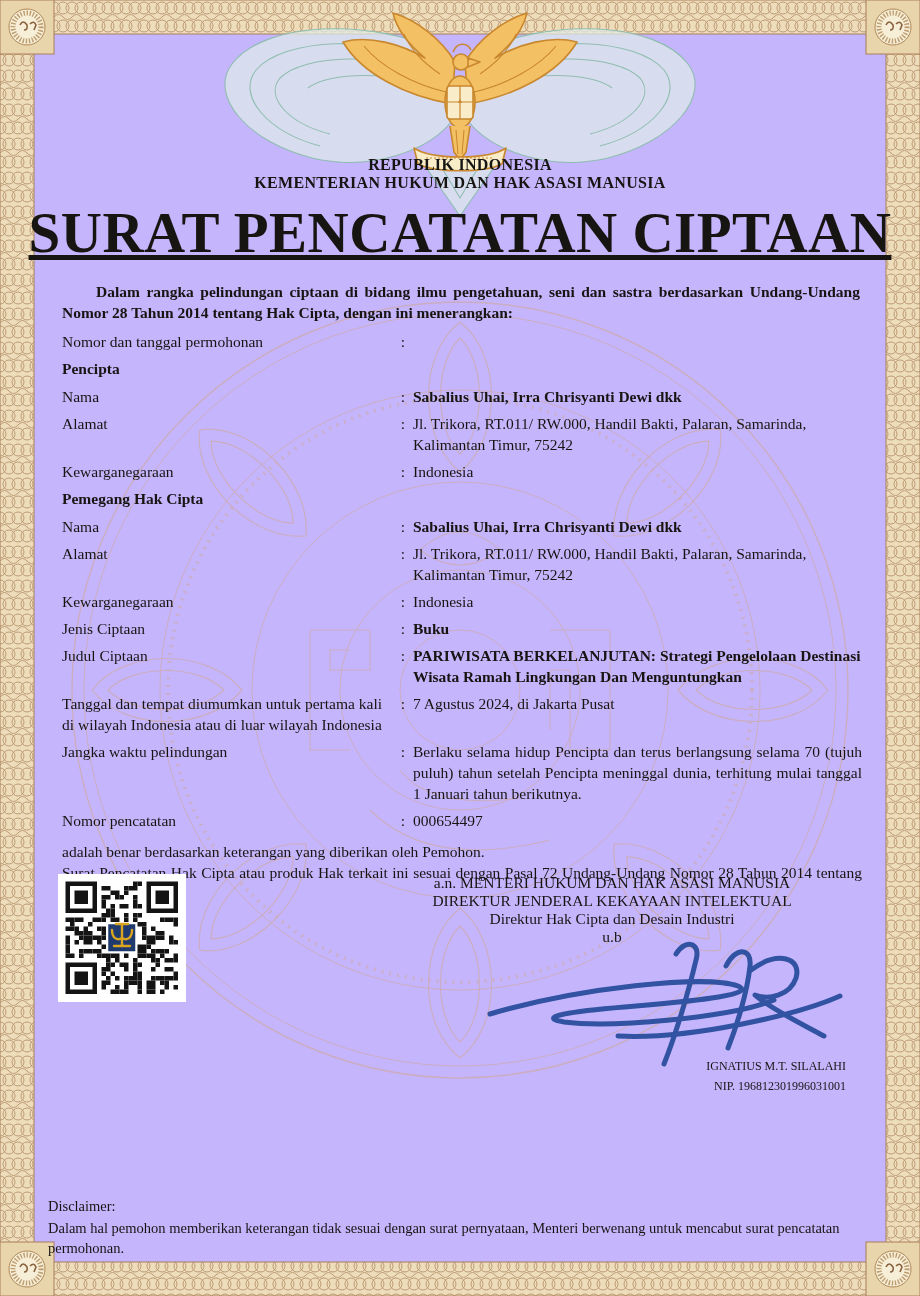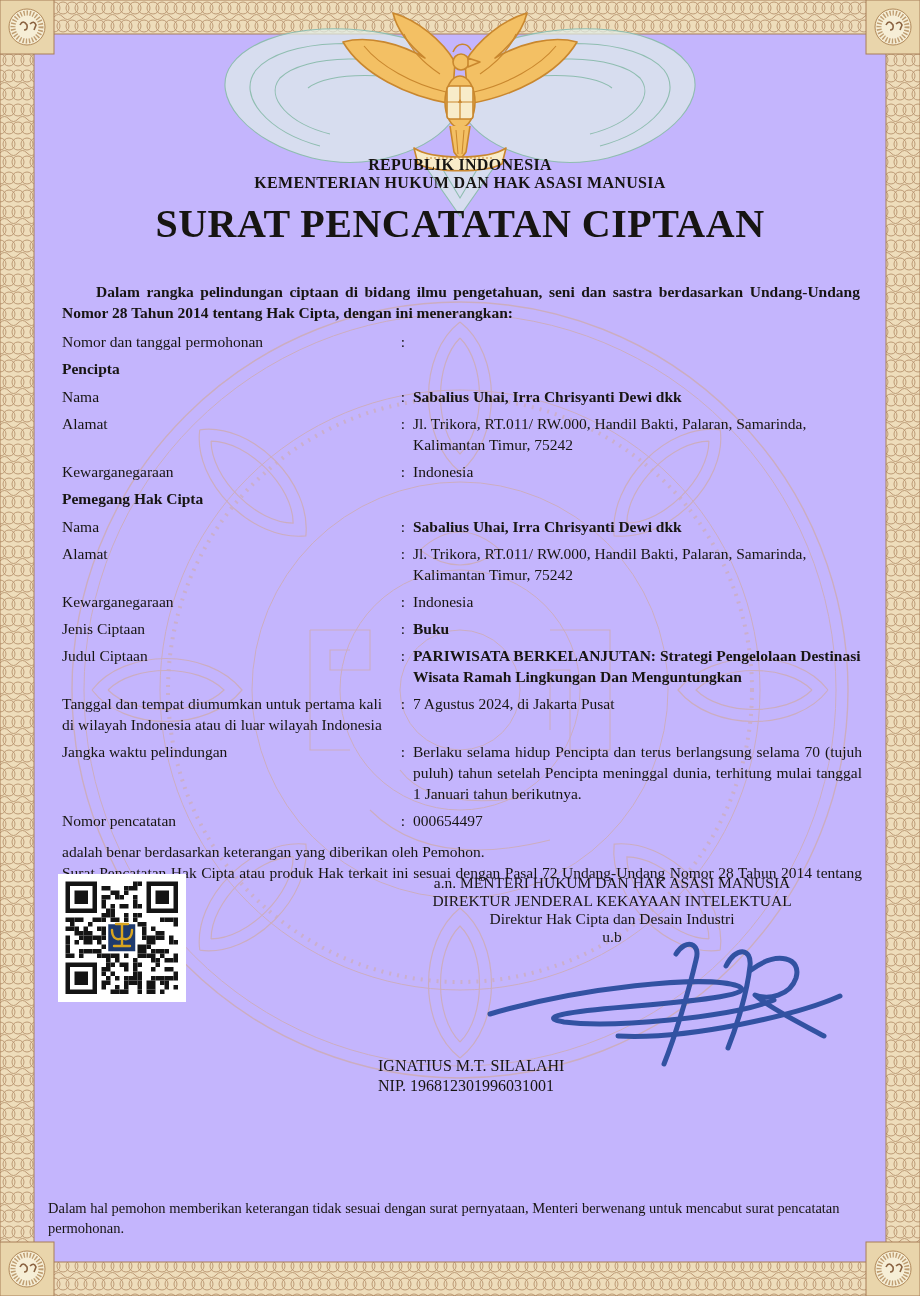--- a/index.html
+++ b/index.html
@@ -5,34 +5,34 @@
   html,body{margin:0;padding:0;background:#d8d2c0;}
   .page{
     position:relative;width:920px;height:1296px;margin:0;
     background:#c4b5fd;overflow:hidden;
     font-family:"Liberation Serif","DejaVu Serif",serif;
     color:#171512;
   }
   .deco{position:absolute;left:0;top:0;width:920px;height:1296px;pointer-events:none;}
   .txt{position:absolute;}
   .hdr{left:0;top:156px;width:920px;text-align:center;font-weight:bold;font-size:16px;line-height:18px;letter-spacing:.3px;}
-  .title{left:0;top:200px;width:920px;text-align:center;font-weight:bold;font-size:40px;letter-spacing:.5px;}
+  .title{left:0;top:200px;width:920px;text-align:center;font-weight:bold;font-size:57px;letter-spacing:.5px;text-decoration:underline;}
   .intro{left:62px;top:281px;width:798px;font-size:15.5px;line-height:21px;text-align:justify;text-indent:34px;font-weight:bold;}
   .fields{left:62px;top:331px;width:800px;font-size:15.5px;line-height:21px;}
   .frow{display:grid;grid-template-columns:333px 16px 1fr;margin-bottom:6px;}
   .frow .lab{padding-right:8px;}
   .frow .col{text-align:center;}
   .frow .val{padding-left:2px;}
   .frow .val.b{font-weight:bold;}
   .frow .val.j{text-align:justify;}
   .shead{font-weight:bold;margin:3px 0 7px 0;}
   .closing1{margin-top:10px;}
   .closing2{text-align:justify;}
   .signatory{left:378px;top:874px;width:468px;text-align:center;font-size:15.5px;line-height:18px;}
-  .namebox{left:378px;top:1056px;width:468px;text-align:left;font-size:16px;line-height:20px;}
+  .namebox{left:378px;top:1056px;width:468px;text-align:right;font-size:12px;line-height:20px;}
   .qrwrap{position:absolute;left:58px;top:874px;}
   .sigwrap{position:absolute;left:468px;top:938px;}
   .disclaimer{left:48px;top:1196px;width:824px;font-size:14.5px;line-height:20px;}
   .disclaimer .d2{margin-top:2px;}
 </style>
 </head>
 <body>
 
 <div class="page">
 
@@ -438,16 +438,17 @@
       </g>
     </svg>
   </div>
 
   <div class="txt namebox">
     <div>IGNATIUS M.T. SILALAHI</div>
     <div>NIP. 196812301996031001</div>
   </div>
 
   <div class="txt disclaimer">
+    <div>Disclaimer:</div>
     <div class="d2">Dalam hal pemohon memberikan keterangan tidak sesuai dengan surat pernyataan, Menteri berwenang untuk mencabut surat pencatatan permohonan.</div>
   </div>
 
 </div>
 
 </body></html>

